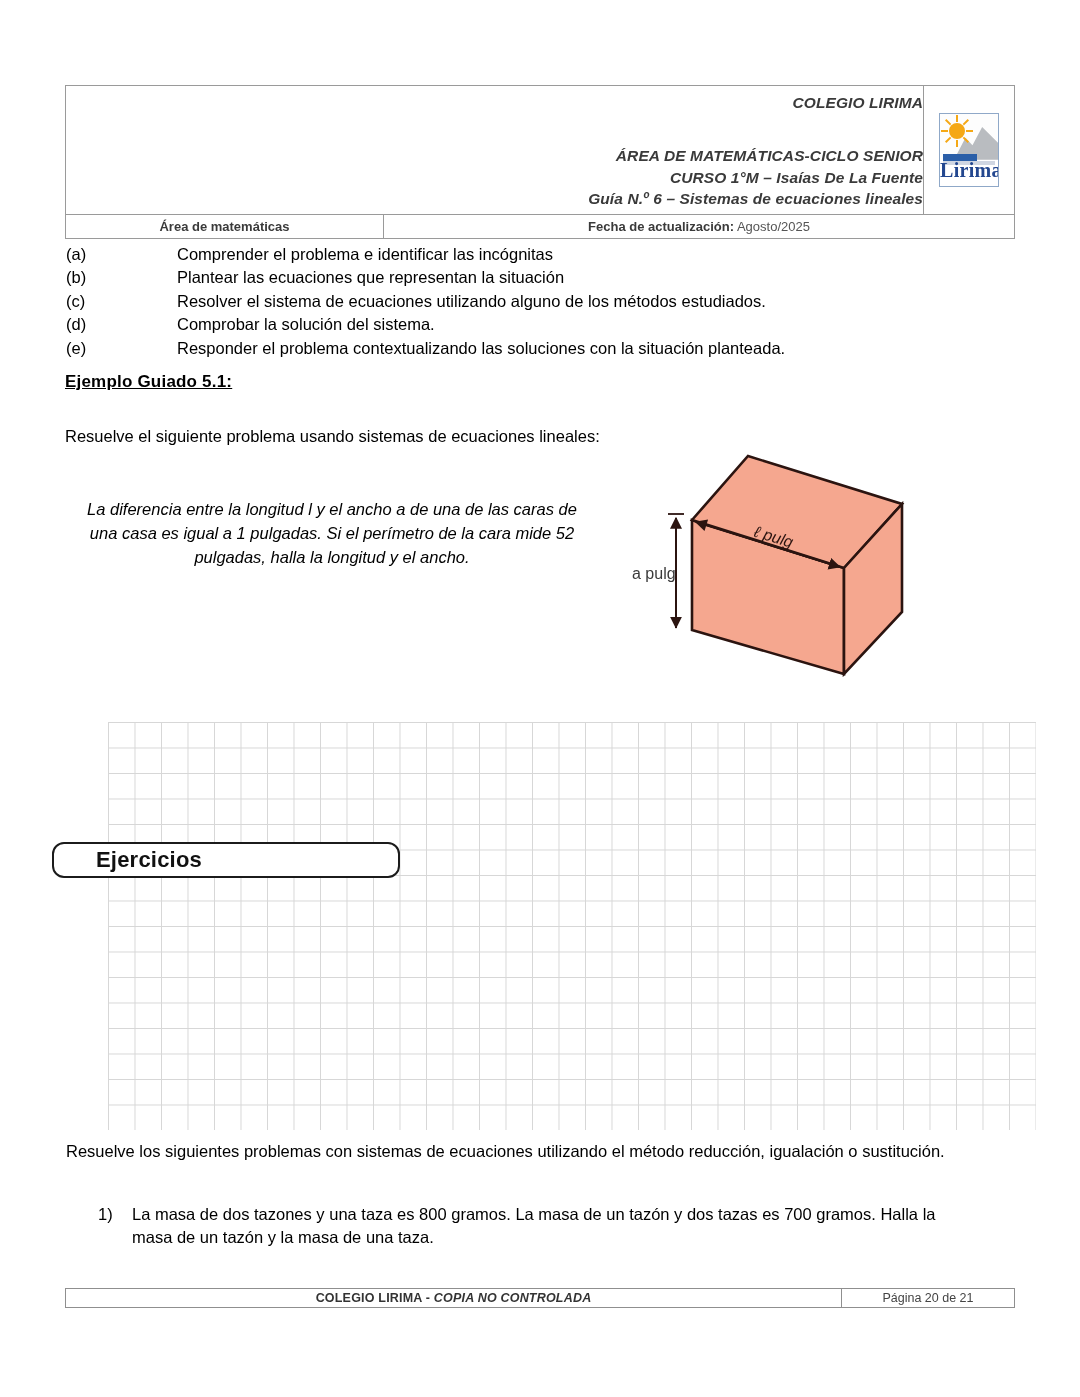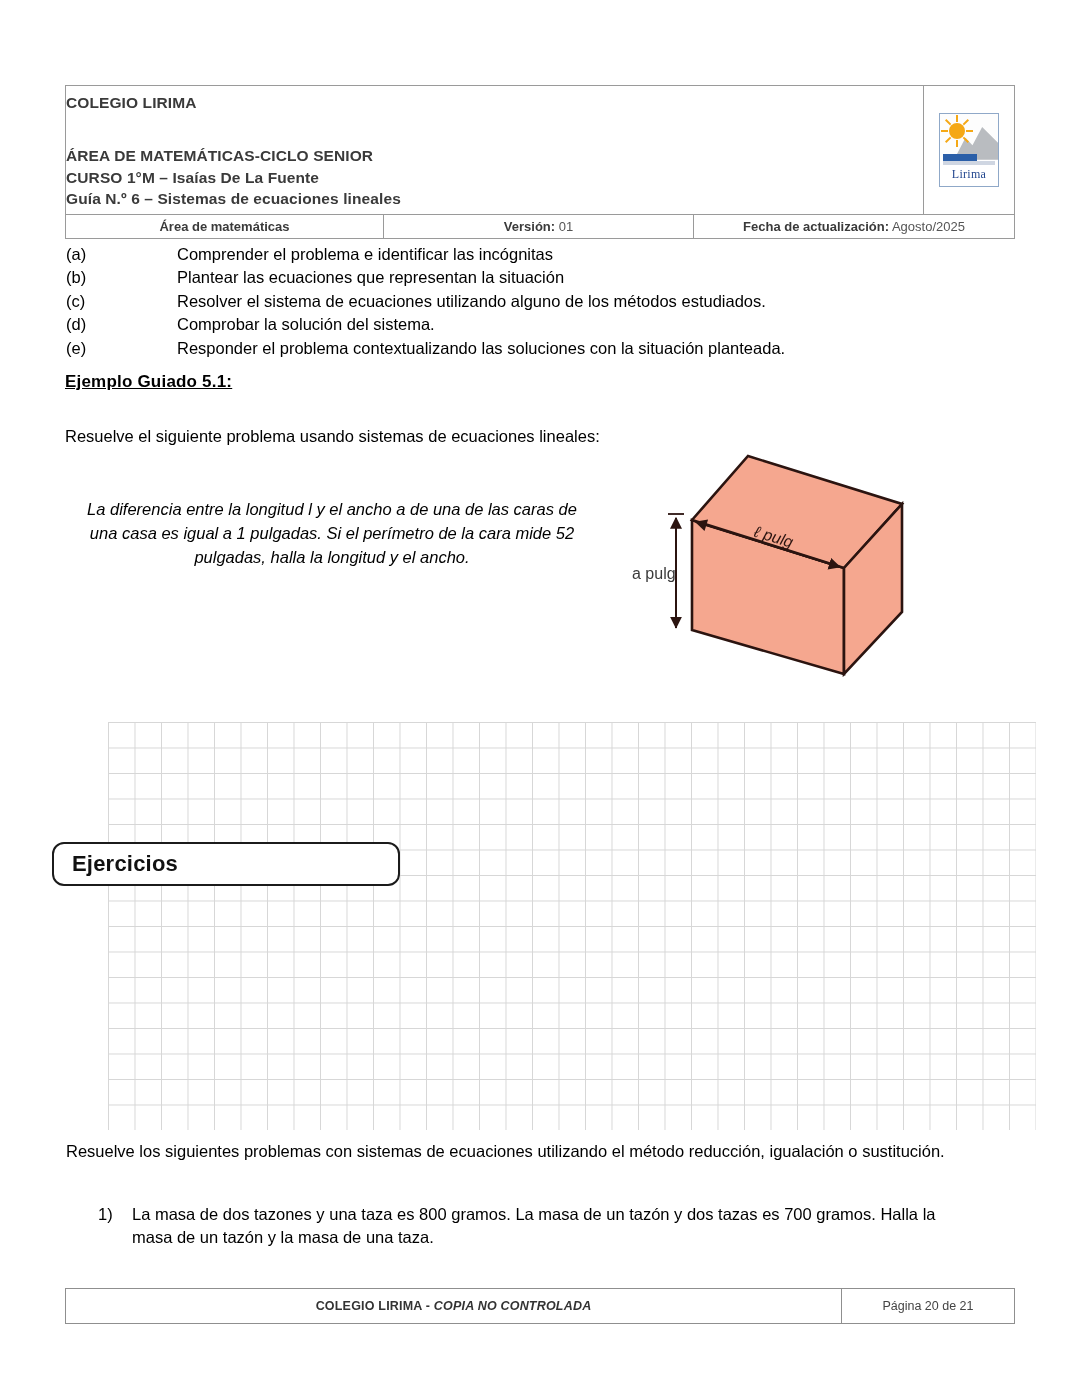--- a/index.html
+++ b/index.html
@@ -25,22 +25,23 @@
     border: 1px solid #9a9a9a;
     border-collapse: collapse;
     box-sizing: border-box;
   }
   .header-main {
     display: flex;
     border-bottom: 1px solid #9a9a9a;
   }
   .header-titles {
     flex: 1 1 auto;
-    text-align: left;
+    text-align: right;
     padding: 6px 0 4px 0;
+    font-style: italic;
   }
   .header-titles div {
     font-weight: bold;
     letter-spacing: 0.1px;
     color: #3a3a3a;
     line-height: 1.38;
   }
   .ht-1 { font-size: 15.5px; }
   .ht-2 { font-size: 15.5px; margin-top: 32px; }
   .ht-3 { font-size: 15.5px; }
@@ -80,22 +81,22 @@
     background: #2b5fa8;
   }
   .logo-water2 {
     position: absolute; left: 3px; top: 47px; width: 52px; height: 4px;
     background: #cfd6e2;
   }
   .logo-name {
     position: absolute; left: 0; right: 0; bottom: 4px;
     text-align: center;
     font-family: "Liberation Serif", serif;
-    font-weight: normal;
-    font-size: 12px;
+    font-weight: bold;
+    font-size: 20px;
     color: #23478f;
     letter-spacing: 0.3px;
   }
 
   .header-meta {
     display: flex;
     font-size: 13px;
   }
   .header-meta .cell {
     padding: 4px 6px;
@@ -175,27 +176,28 @@
     background-size: 26.5px 25.5px;
     background-position: 0 0;
   }
 
   
   .ejercicios-pill {
     position: absolute;
     left: 52px;
     top: 842px;
     width: 348px;
-    height: 44px;
+    height: 36px;
     background: #ffffff;
     border: 2.5px solid #1b1b1b;
     border-radius: 12px;
     display: flex;
     align-items: center;
     box-sizing: border-box;
+    padding-left: 24px;
   }
   .ejercicios-pill span {
     padding-left: 18px;
     font-size: 22px;
     font-weight: bold;
     letter-spacing: 0.2px;
     color: #111;
   }
 
   
@@ -218,21 +220,21 @@
   }
   .num-key { width: 34px; flex: 0 0 34px; }
   .num-txt { flex: 1 1 auto; }
 
   
   .footer-table {
     position: absolute;
     left: 65px;
     top: 1288px;
     width: 950px;
-    height: 36px;
+    height: 20px;
     border: 1px solid #8f8f8f;
     box-sizing: border-box;
     display: flex;
     font-size: 12.5px;
   }
   .footer-main {
     flex: 1 1 auto;
     border-right: 1px solid #8f8f8f;
     display: flex;
     align-items: center;
@@ -275,24 +277,20 @@
         <div class="logo-ray" style="transform:rotate(270deg)"></div>
         <div class="logo-ray" style="transform:rotate(315deg)"></div>
         <div class="logo-water"></div>
         <div class="logo-water2"></div>
         <div class="logo-name">Lirima</div>
       </div>
     </div>
   </div>
   <div class="header-meta">
     <div class="cell hm-1">Área de matemáticas</div>
-    <div class="cell hm-2">
-      <b>Versión:</b>
-      <span class="val">01</span>
-    </div>
     <div class="cell hm-3">
       <b>Fecha de actualización:</b>
       <span class="val">Agosto/2025</span>
     </div>
   </div>
 </div>
 
 <div class="letter-list">
   <div class="letter-row">
     <div class="letter-key">(a)</div>

